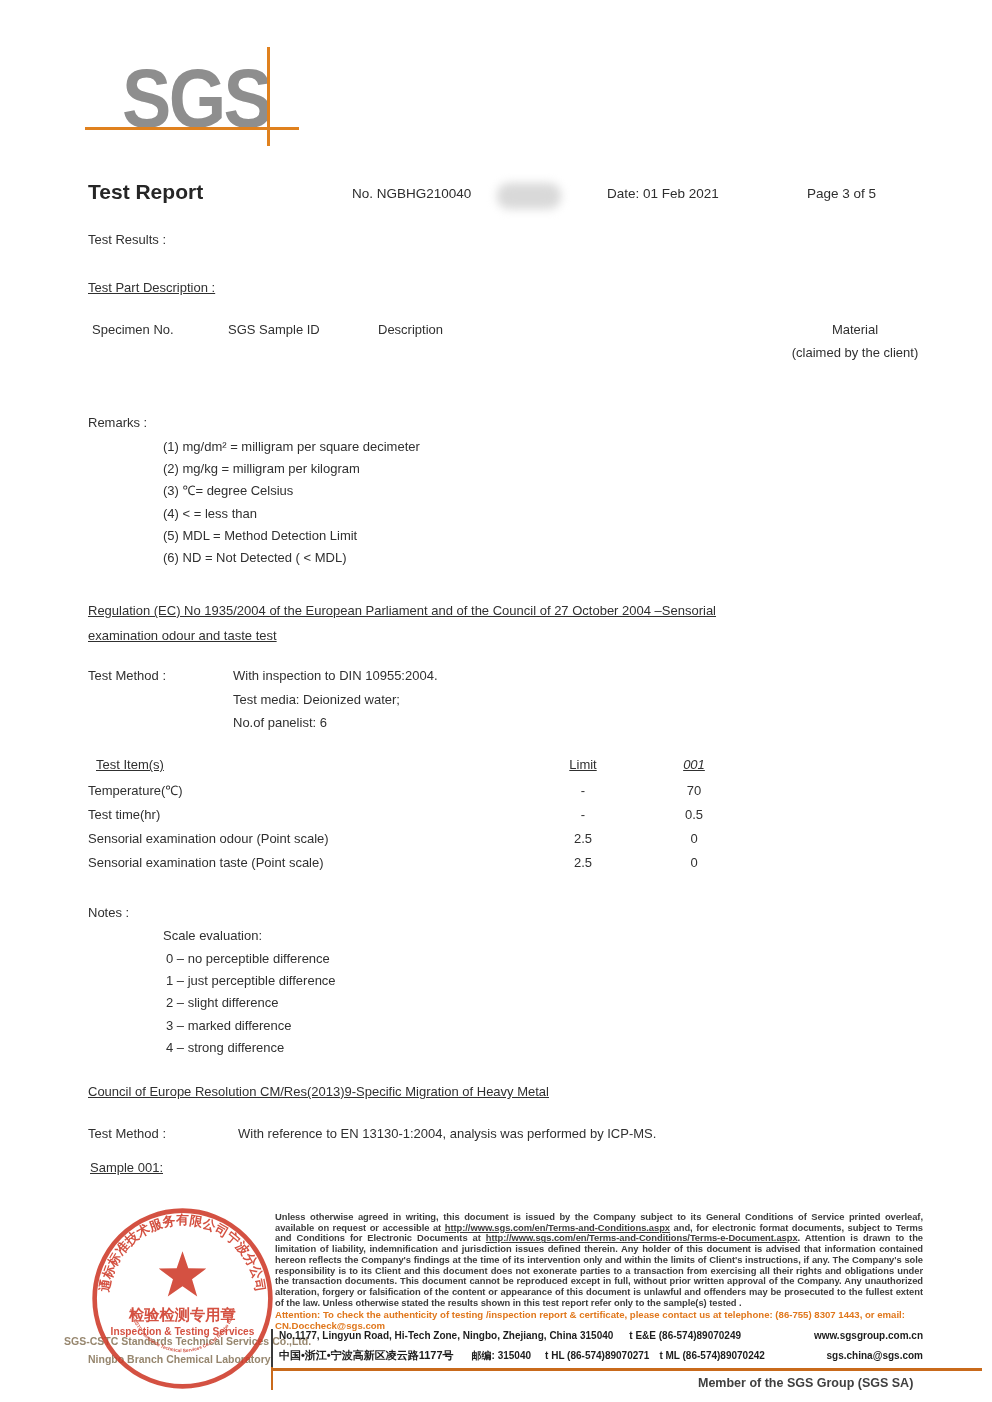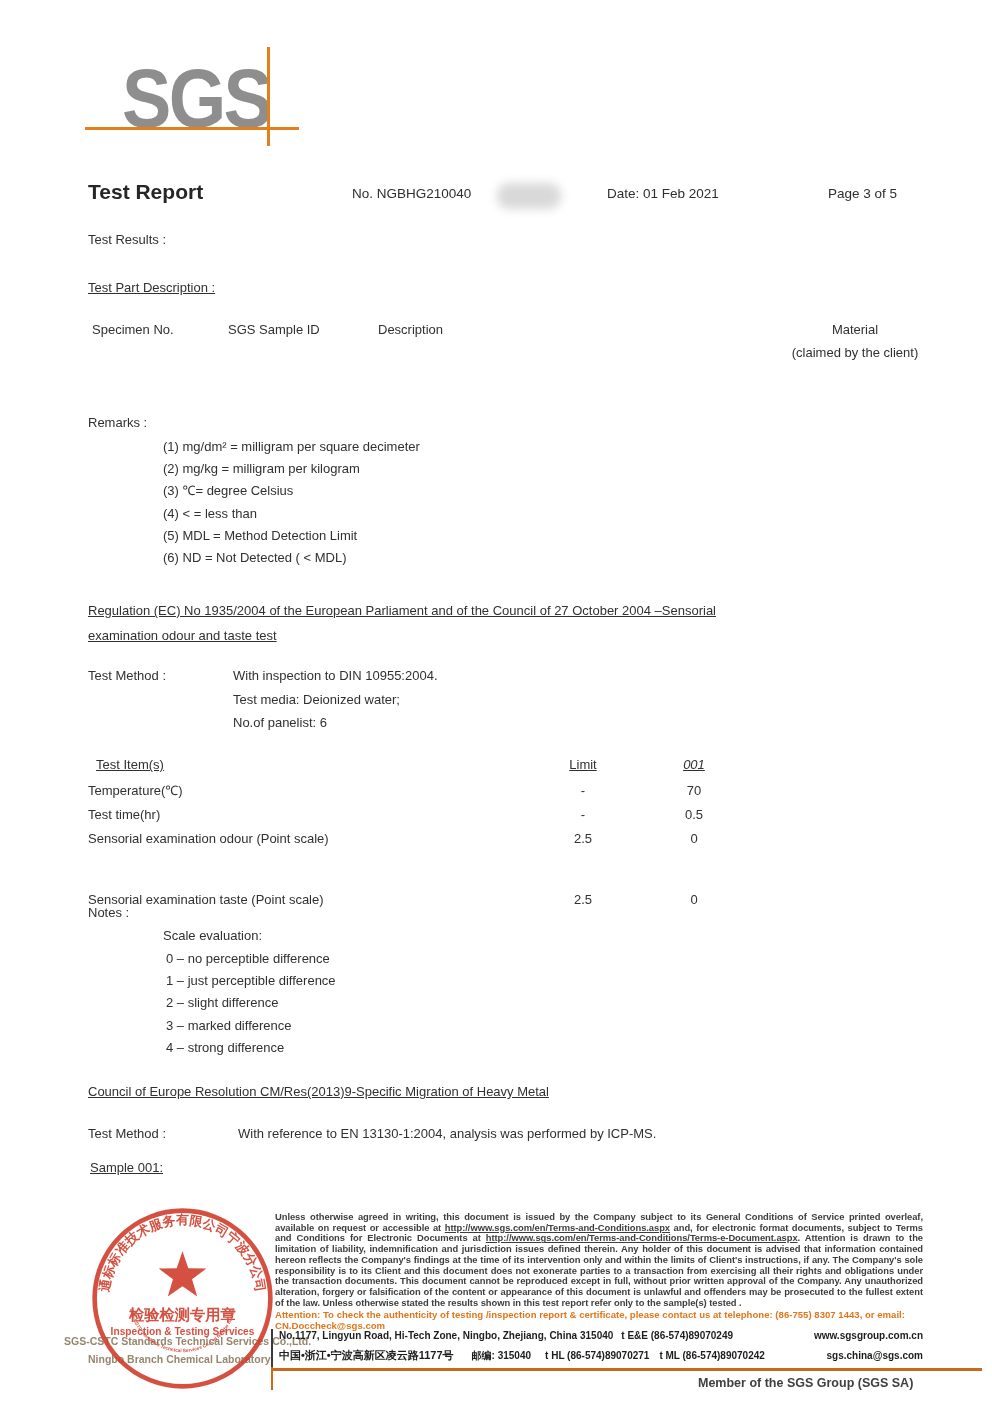--- a/index.html
+++ b/index.html
@@ -50,21 +50,21 @@
 <div class="page">
 
   <div class="abs logo-text">SGS</div>
   <div class="abs logo-hline"></div>
   <div class="abs logo-vline"></div>
 
   <div class="abs title">Test Report</div>
   <div class="abs hdr" style="left:352px;top:186px;">No. NGBHG210040</div>
   <div class="abs blur-patch"></div>
   <div class="abs hdr" style="left:607px;top:186px;">Date: 01 Feb 2021</div>
-  <div class="abs hdr" style="left:828px;top:186px;">Page 3 of 5</div>
+  <div class="abs hdr" style="left:807px;top:186px;">Page 3 of 5</div>
 
   <div class="abs body-txt" style="left:88px;top:231px;">Test Results :</div>
 
   <div class="abs body-txt u" style="left:88px;top:279px;">Test Part Description :</div>
   <div class="abs body-txt" style="left:92px;top:321px;">Specimen No.</div>
   <div class="abs body-txt" style="left:228px;top:321px;">SGS Sample ID</div>
   <div class="abs body-txt" style="left:378px;top:321px;">Description</div>
   <div class="abs body-txt ctr" style="left:790px;top:321px;width:130px;">Material</div>
   <div class="abs body-txt ctr" style="left:765px;top:344px;width:180px;">(claimed by the client)</div>
 
@@ -96,21 +96,21 @@
   <div class="abs ti-row" style="top:806px;">
     <span class="ti-item body-txt">Test time(hr)</span>
     <span class="ti-limit body-txt">-</span>
     <span class="ti-val body-txt">0.5</span>
   </div>
   <div class="abs ti-row" style="top:830px;">
     <span class="ti-item body-txt">Sensorial examination odour (Point scale)</span>
     <span class="ti-limit body-txt">2.5</span>
     <span class="ti-val body-txt">0</span>
   </div>
-  <div class="abs ti-row" style="top:854px;margin-top:37px;">
+  <div class="abs ti-row" style="top:854px;">
     <span class="ti-item body-txt">Sensorial examination taste (Point scale)</span>
     <span class="ti-limit body-txt">2.5</span>
     <span class="ti-val body-txt">0</span>
   </div>
 
   <div class="abs body-txt" style="left:88px;top:904px;">Notes :</div>
   <div class="abs body-txt" style="left:163px;top:927px;">Scale evaluation:</div>
   <div class="abs body-txt" style="left:166px;top:950px;">0 – no perceptible difference</div>
   <div class="abs body-txt" style="left:166px;top:972px;">1 – just perceptible difference</div>
   <div class="abs body-txt" style="left:166px;top:994px;">2 – slight difference</div>
@@ -143,21 +143,21 @@
   </svg>
 
   <div class="abs legal-wrap">
     <p class="legal"><span>Unless otherwise agreed in writing, this document is issued by the Company subject to its General Conditions of Service printed overleaf, available on request or accessible at </span><span class="uline">http://www.sgs.com/en/Terms-and-Conditions.aspx</span><span> and, for electronic format documents, subject to Terms and Conditions for Electronic Documents at </span><span class="uline">http://www.sgs.com/en/Terms-and-Conditions/Terms-e-Document.aspx</span><span>. Attention is drawn to the limitation of liability, indemnification and jurisdiction issues defined therein. Any holder of this document is advised that information contained hereon reflects the Company's findings at the time of its intervention only and within the limits of Client's instructions, if any. The Company's sole responsibility is to its Client and this document does not exonerate parties to a transaction from exercising all their rights and obligations under the transaction documents. This document cannot be reproduced except in full, without prior written approval of the Company. Any unauthorized alteration, forgery or falsification of the content or appearance of this document is unlawful and offenders may be prosecuted to the fullest extent of the law. Unless otherwise stated the results shown in this test report refer only to the sample(s) tested .</span></p>
     <p class="attn"><span>Attention: To check the authenticity of testing /inspection report &amp; certificate, please contact us at telephone: (86-755) 8307 1443, or email: </span><span>CN.Doccheck@sgs.com</span></p>
   </div>
 
   <div class="abs footer-vline"></div>
   <div class="abs addr-row" style="top:1330px;">
     <span>No.1177, Lingyun Road, Hi-Tech Zone, Ningbo, Zhejiang, China 315040</span>
-    <span style="margin-left:8px;">t E&amp;E (86-574)89070249</span>
+    <span style="margin-left:16px;">t E&amp;E (86-574)89070249</span>
     <span style="margin-left:auto;">www.sgsgroup.com.cn</span>
   </div>
   <div class="abs addr-row" style="top:1348px;font-size:11px;">
     <span>中国•浙江•宁波高新区凌云路1177号</span>
     <span style="margin-left:18px;font-size:10px;">邮编: 315040</span>
     <span style="margin-left:14px;font-size:10px;">t HL (86-574)89070271</span>
     <span style="margin-left:10px;font-size:10px;">t ML (86-574)89070242</span>
     <span style="margin-left:auto;font-size:10px;">sgs.china@sgs.com</span>
   </div>
   <div class="abs footer-hline"></div>

